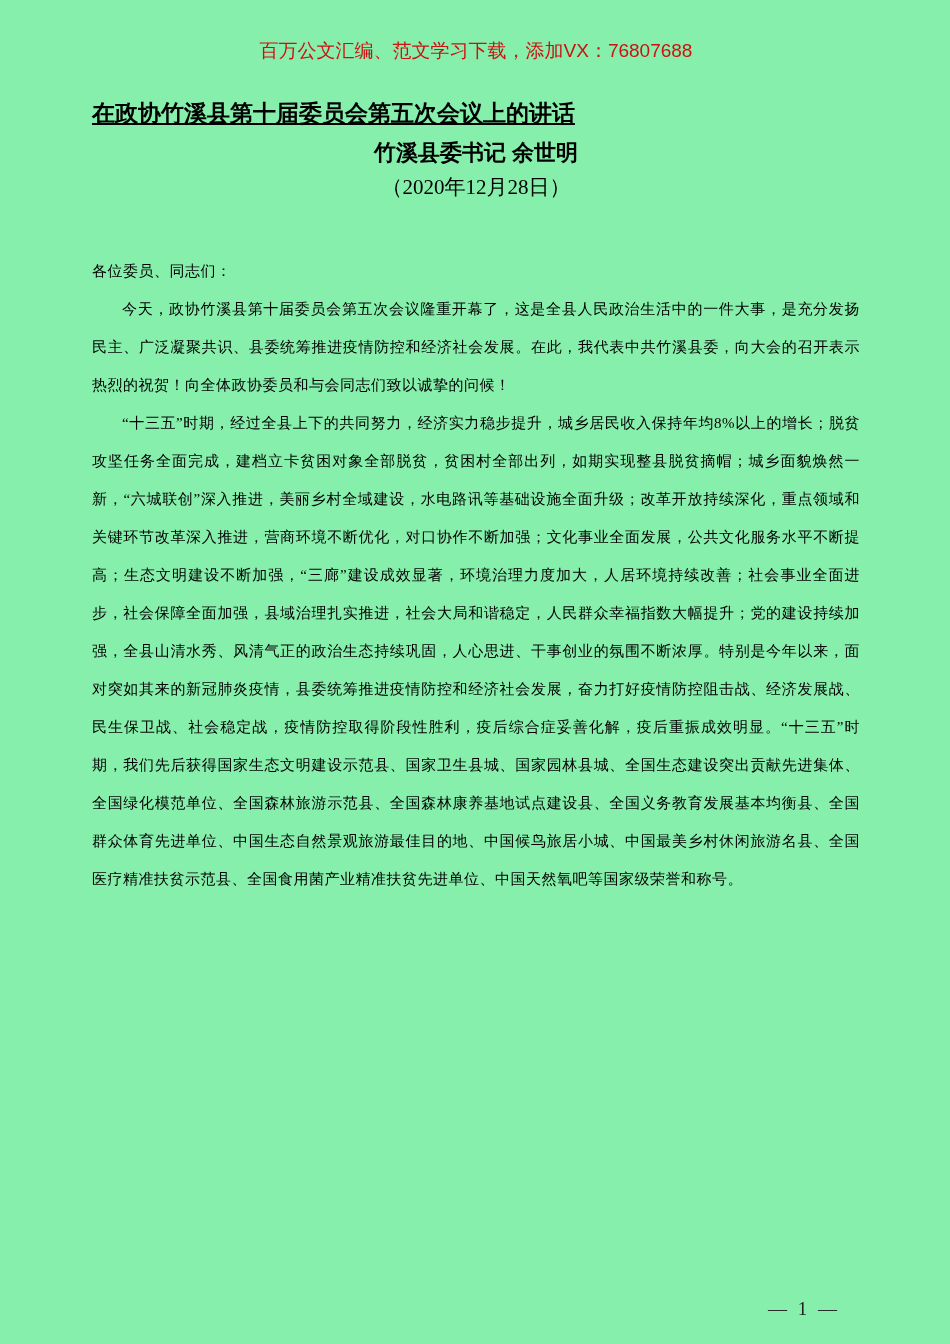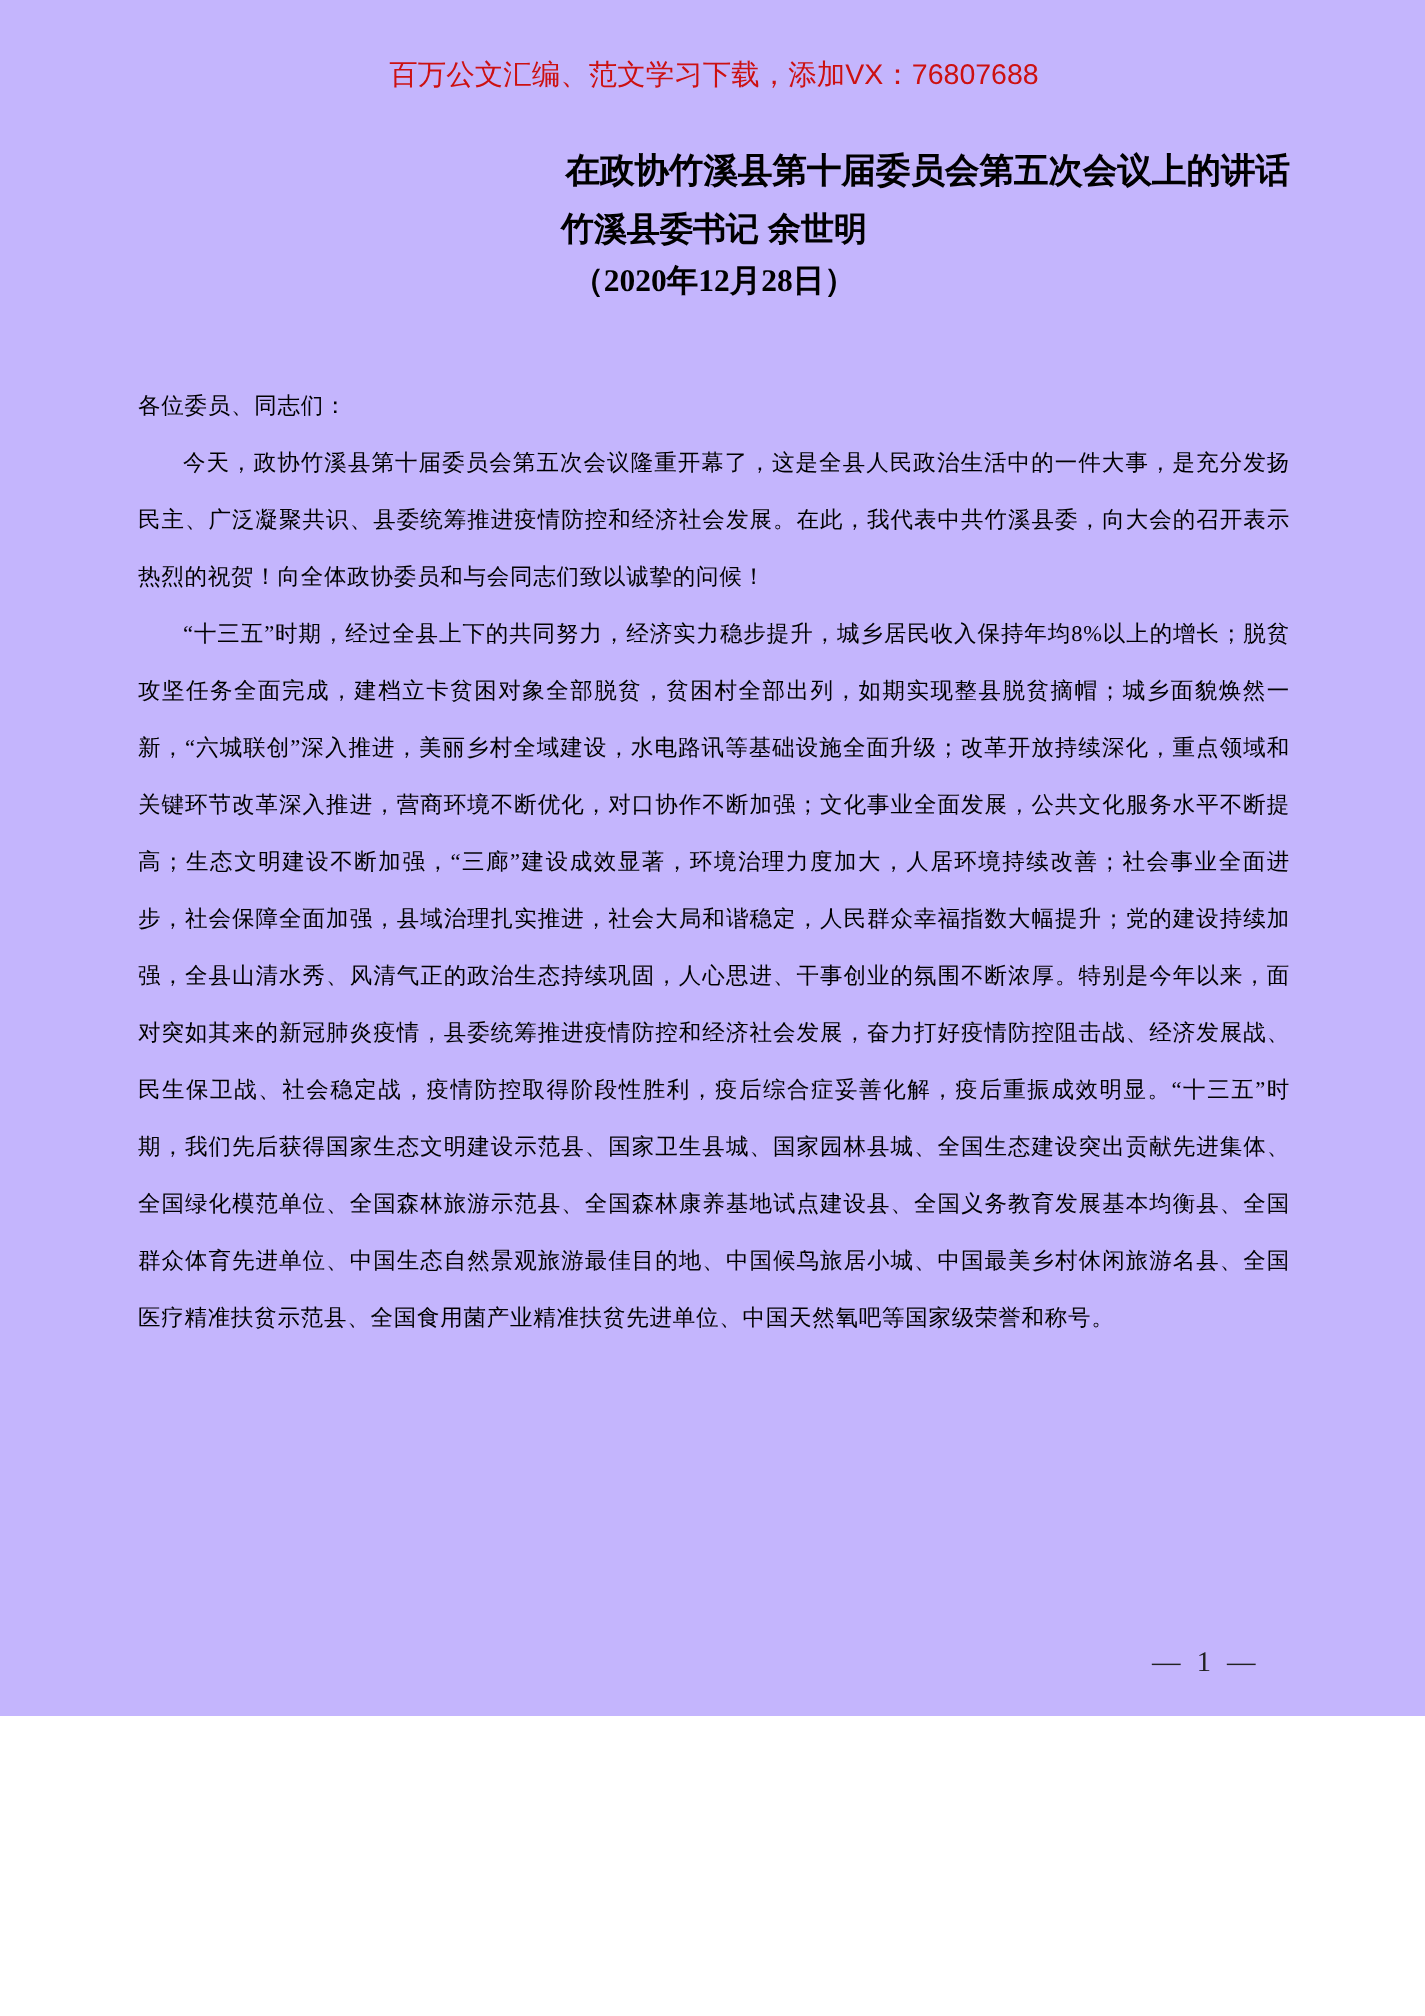--- a/index.html
+++ b/index.html
@@ -3,59 +3,59 @@
 <meta charset="utf-8">
 <style>
   html, body {
     margin: 0;
     padding: 0;
     background: #ffffff;
   }
   .page {
     position: relative;
     width: 950px;
-    height: 1144px;
+    height: 1344px;
     margin: 0 auto;
-    background: #c4b5fd;
+    background: #86efac;
     box-sizing: border-box;
     padding: 38px 90px 0 92px;
     color: #000000;
     font-family: "Liberation Serif", "DejaVu Serif", serif;
     overflow: hidden;
   }
   .notice {
     text-align: center;
     font-family: "Liberation Sans", "DejaVu Sans", sans-serif;
     font-size: 19px;
     line-height: 26px;
     color: #cc1111;
     margin-bottom: 34px;
   }
   .doc-title {
-    text-align: right;
+    text-align: left;
     font-family: "Liberation Sans", "DejaVu Sans", sans-serif;
     font-weight: bold;
     font-size: 23px;
     line-height: 30px;
     margin-bottom: 10px;
+    text-decoration: underline;
   }
   .doc-author {
     text-align: center;
     font-family: "Liberation Sans", "DejaVu Sans", sans-serif;
     font-weight: bold;
     font-size: 22px;
     line-height: 30px;
     margin-bottom: 4px;
   }
   .doc-date {
     text-align: center;
     font-size: 21px;
     line-height: 30px;
     margin-bottom: 50px;
-    font-weight: bold;
   }
   .doc-body {
     font-size: 15px;
     line-height: 38px;
     text-align: justify;
     letter-spacing: 0.5px;
     margin-top: 12px;
   }
   .salutation {
     margin: 0 0 0 0;

